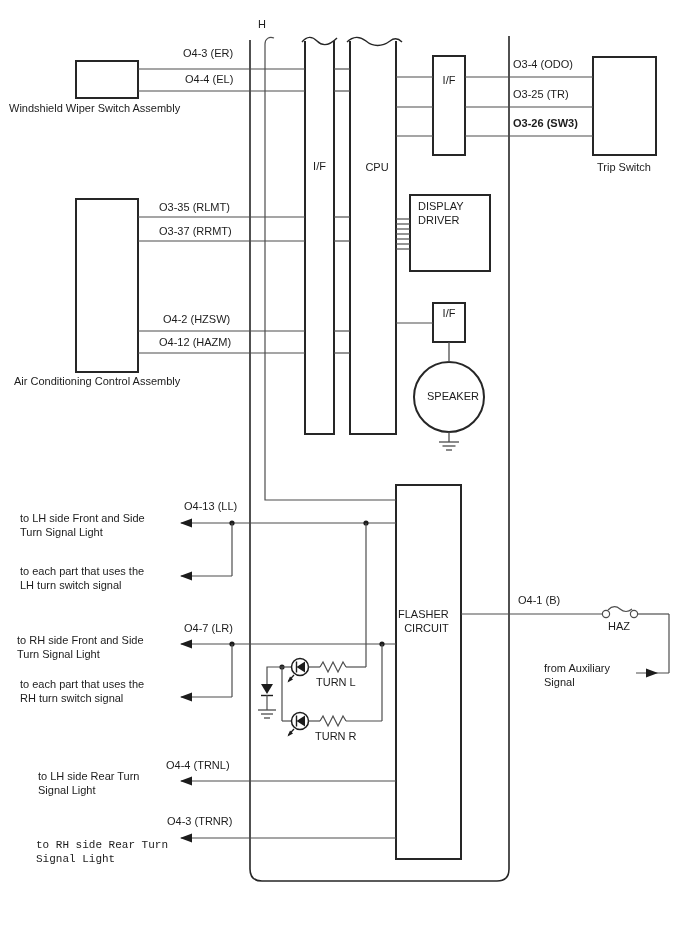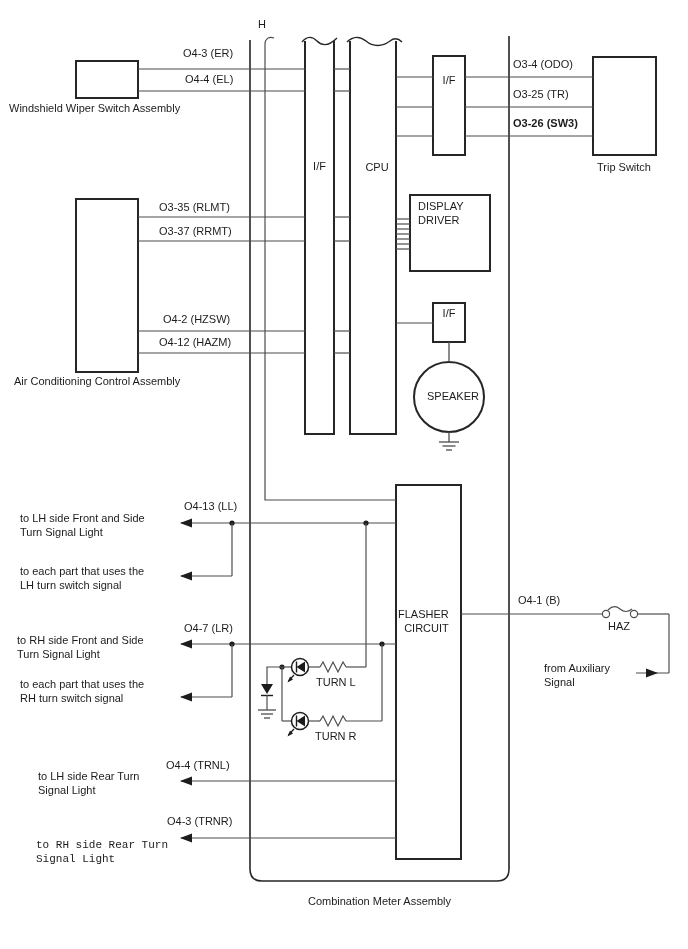--- a/index.html
+++ b/index.html
@@ -242,14 +242,13 @@
     <span>to LH side Rear Turn</span>
     <span>Signal Light</span>
   </div>
 
   <div class="lbl" style="left:167px;top:814px;">O4-3 (TRNR)</div>
   <div class="lbl" style="left:36px;top:838px;font-family:Liberation Mono, monospace;">
     <span>to RH side Rear Turn</span>
     <span>Signal Light</span>
   </div>
 
-  <div class="lbl ctr" style="left:250px;top:894px;width:259px;">Combination Meter Assembly</div>
 </div>
 
 </body></html>

